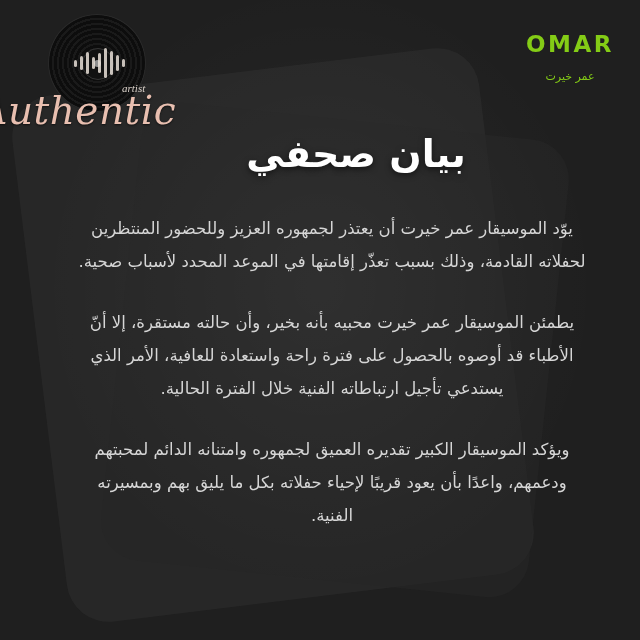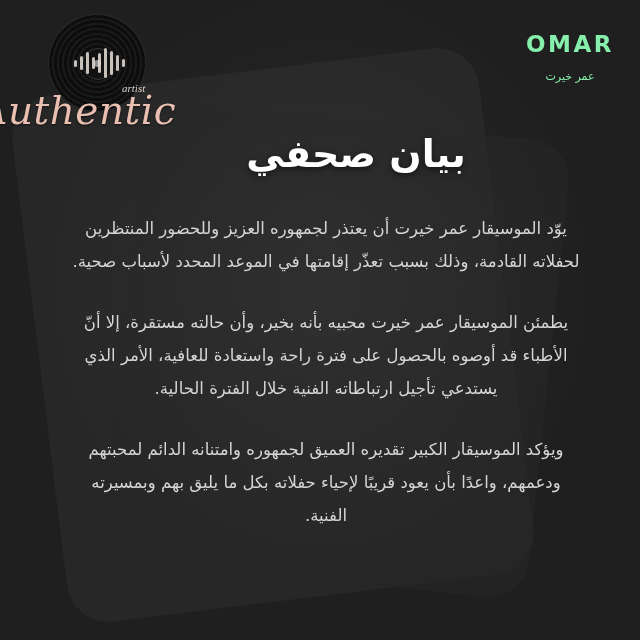--- a/index.html
+++ b/index.html
@@ -128,21 +128,21 @@
     font-style: italic;
     font-size: 11px;
   }
 
   
   .brand {
     position: absolute;
     top: 32px;
     right: 26px;
     text-align: center;
-    color: #86efac;
+    color: #84cc16;
     direction: ltr;
   }
   .brand-omar {
     font-family: "DejaVu Sans", "Liberation Sans", sans-serif;
     font-size: 23px;
     font-weight: bold;
     letter-spacing: 2.5px;
     line-height: 1.05;
   }
   .brand-khairat {
@@ -172,21 +172,21 @@
     font-weight: bold;
     letter-spacing: 0px;
     text-shadow: 0 2px 6px rgba(0,0,0,.55);
     padding-left: 36px;
   }
 
   
   .body {
     position: absolute;
     top: 212px;
-    left: 68px;
+    left: 74px;
     width: 516px;
     color: #d6d6d6;
     font-size: 16.5px;
     line-height: 2.0;
     text-align: center;
   }
   .body p {
     margin: 0 0 28px 0;
   }
   .body p:last-child { margin-bottom: 1px; }

